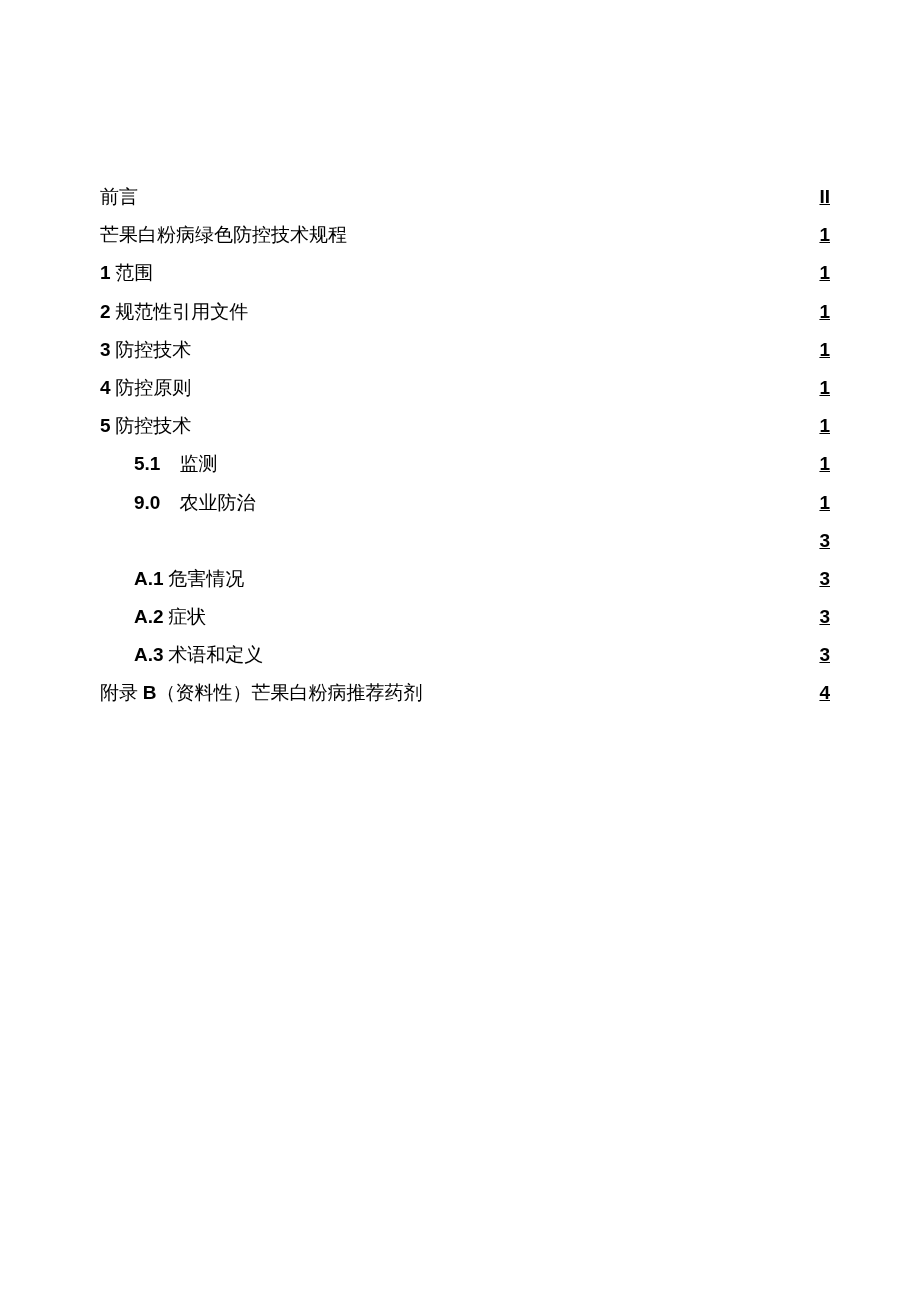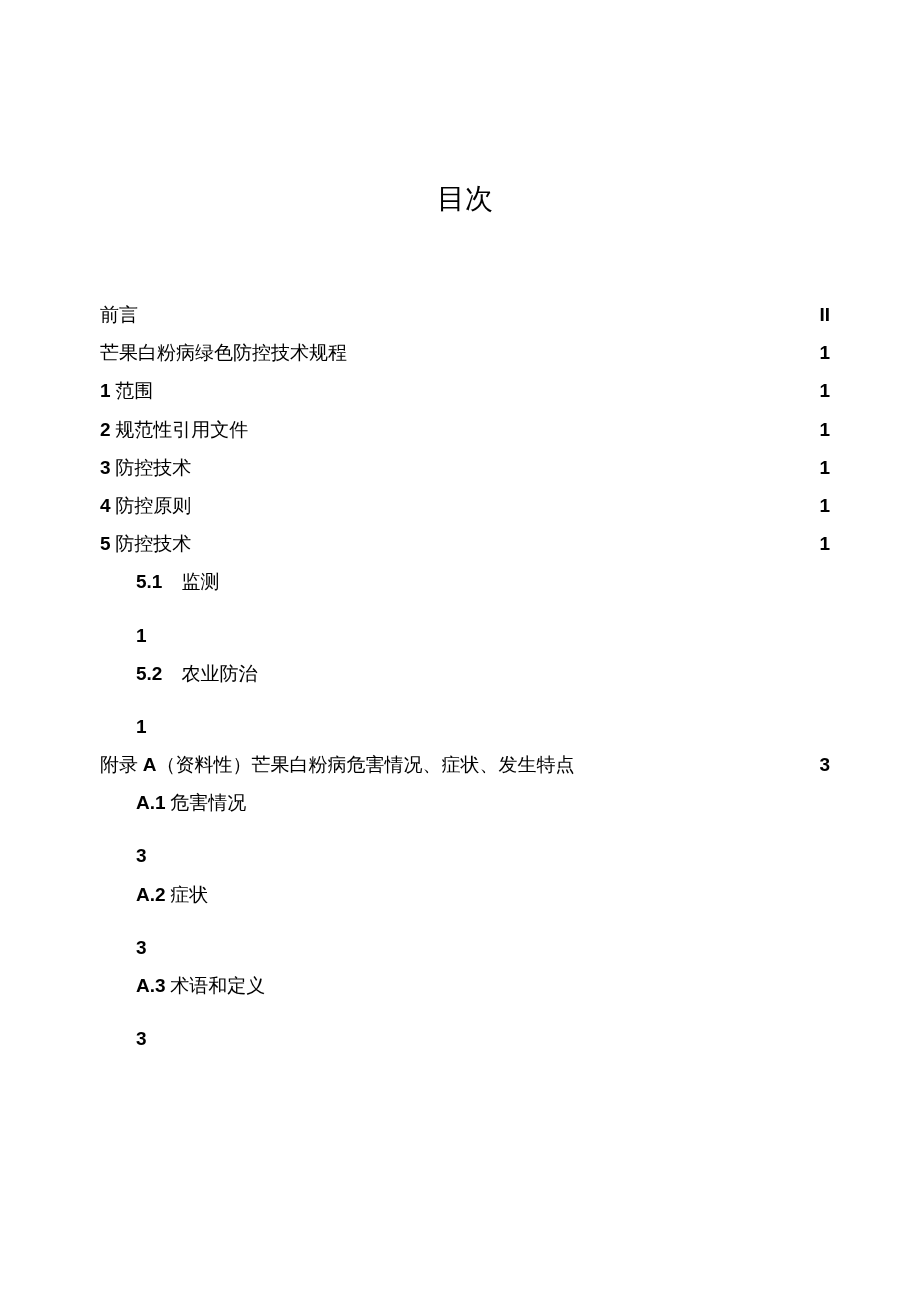--- a/index.html
+++ b/index.html
@@ -28,21 +28,20 @@
     line-height: 1.8;
   }
   .toc-row {
     display: flex;
     align-items: baseline;
     white-space: nowrap;
     margin-bottom: 4px;
   }
   .toc-row.indent {
     padding-left: 34px;
-    flex-direction: column;
   }
   .toc-label {
     flex: 0 0 auto;
   }
   .toc-label .num {
     font-family: Arial, sans-serif;
     font-weight: bold;
   }
   .toc-label .txt {
     font-family: "SimSun", "宋体", serif;
@@ -59,27 +58,27 @@
     position: absolute;
     left: 0;
     right: 0;
     letter-spacing: 0px;
     font-family: Arial, sans-serif;
   }
   .toc-page {
     flex: 0 0 auto;
     font-family: Arial, sans-serif;
     font-weight: bold;
+    text-decoration: underline;
   }
 </style>
 </head>
 <body>
 
 <div class="page">
-  <h1 class="title">目次</h1>
 
   <div class="toc" id="toc-container">
       <div class="toc-row">
         <span class="toc-label"><span class="txt">前言</span></span>
         <span class="toc-dots"></span>
         <span class="toc-page">II</span>
       </div>
       <div class="toc-row">
         <span class="toc-label"><span class="txt">芒果白粉病绿色防控技术规程</span></span>
         <span class="toc-dots"></span>
@@ -109,38 +108,42 @@
         <span class="toc-label"><span class="num">5</span><span class="txt"> 防控技术</span></span>
         <span class="toc-dots"></span>
         <span class="toc-page">1</span>
       </div>
       <div class="toc-row indent">
         <span class="toc-label"><span class="num">5.1</span><span class="txt">　监测</span></span>
         <span class="toc-dots"></span>
         <span class="toc-page">1</span>
       </div>
       <div class="toc-row indent">
-        <span class="toc-label"><span class="num">5.2</span><span class="txt">　农业防治</span></span>
+        <span class="toc-label"><span class="num">9.0</span><span class="txt">　农业防治</span></span>
         <span class="toc-dots"></span>
         <span class="toc-page">1</span>
       </div>
       <div class="toc-row">
-        <span class="toc-label"><span class="txt">附录 </span><span class="num">A</span><span class="txt">（资料性）芒果白粉病危害情况、症状、发生特点</span></span>
         <span class="toc-dots"></span>
         <span class="toc-page">3</span>
       </div>
       <div class="toc-row indent">
         <span class="toc-label"><span class="num">A.1</span><span class="txt"> 危害情况</span></span>
         <span class="toc-dots"></span>
         <span class="toc-page">3</span>
       </div>
       <div class="toc-row indent">
         <span class="toc-label"><span class="num">A.2</span><span class="txt"> 症状</span></span>
         <span class="toc-dots"></span>
         <span class="toc-page">3</span>
       </div>
       <div class="toc-row indent">
         <span class="toc-label"><span class="num">A.3</span><span class="txt"> 术语和定义</span></span>
         <span class="toc-dots"></span>
         <span class="toc-page">3</span>
       </div>
+      <div class="toc-row">
+        <span class="toc-label"><span class="txt">附录 </span><span class="num">B</span><span class="txt">（资料性）芒果白粉病推荐药剂</span></span>
+        <span class="toc-dots"></span>
+        <span class="toc-page">4</span>
+      </div>
     </div>
 </div>
 
 </body></html>

